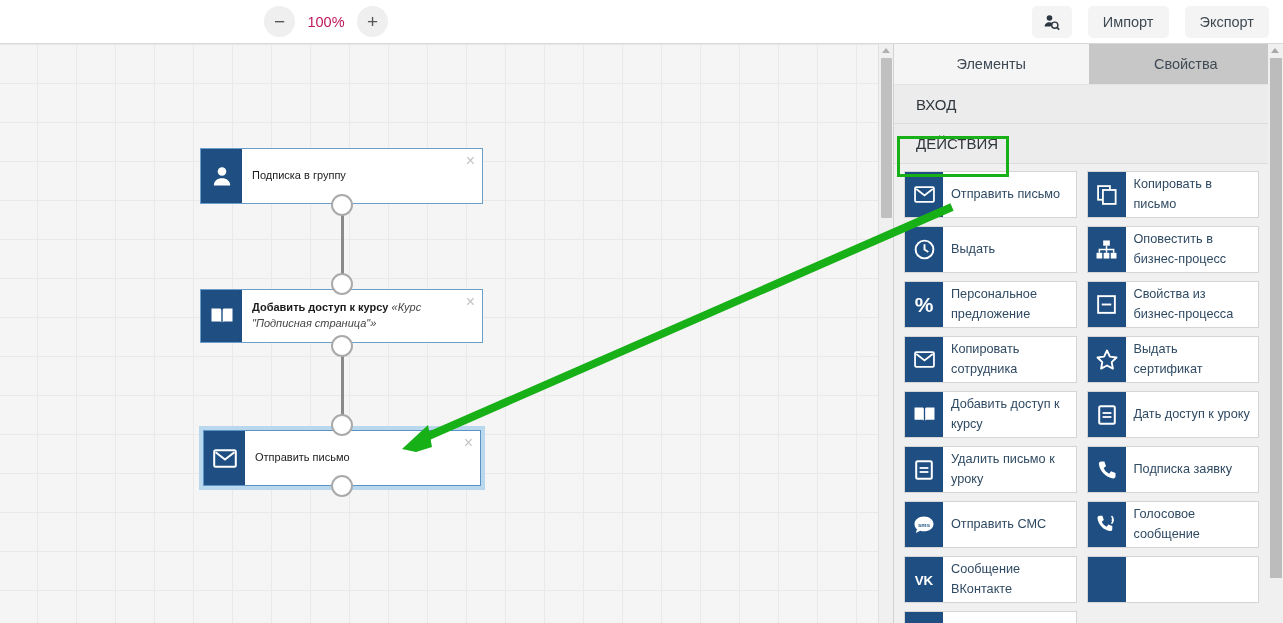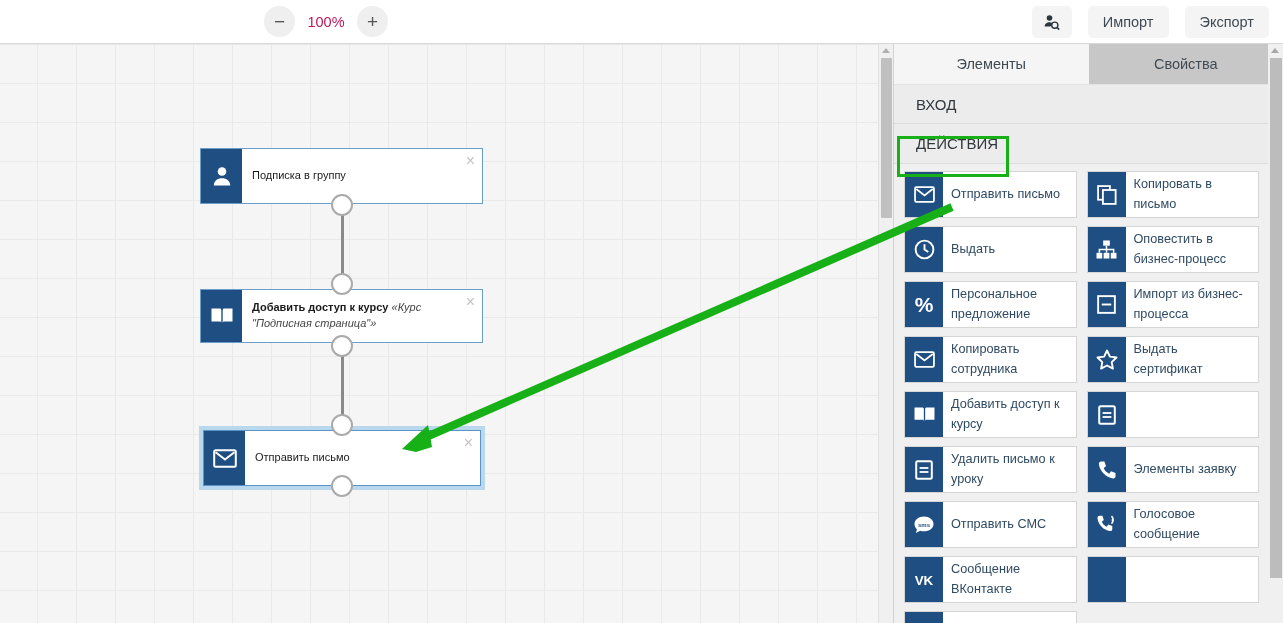--- a/index.html
+++ b/index.html
@@ -366,21 +366,21 @@
       <div class="item-label">Персональное предложение</div>
     </div>
 
     <div class="item-card">
       <div class="item-icon">
         <svg width="19" height="19" viewBox="0 0 20 20">
           <rect x="1.2" y="1.2" width="17.6" height="17.6" fill="none" stroke="#ffffff" stroke-width="2"></rect>
           <line x1="5" y1="10" x2="15" y2="10" stroke="#ffffff" stroke-width="2"></line>
         </svg>
       </div>
-      <div class="item-label">Импорт из бизнес-процесса</div>
+      <div class="item-label">Свойства из бизнес-процесса</div>
     </div>
 
     <div class="item-card">
       <div class="item-icon">
         <svg width="21" height="17" viewBox="0 0 24 19">
           <rect x="1.2" y="1.2" width="21.6" height="16.6" rx="1.5" fill="none" stroke="#ffffff" stroke-width="2"></rect>
           <path d="M2.6 3.2 L12 10.6 L21.4 3.2" fill="none" stroke="#ffffff" stroke-width="2"></path>
         </svg>
       </div>
       <div class="item-label">Копировать сотрудника</div>
@@ -406,40 +406,41 @@
     </div>
 
     <div class="item-card">
       <div class="item-icon">
         <svg width="18" height="20" viewBox="0 0 18 20">
           <rect x="1.2" y="1.2" width="15.6" height="17.6" rx="1.5" fill="none" stroke="#ffffff" stroke-width="2"></rect>
           <line x1="4.6" y1="8" x2="13.4" y2="8" stroke="#ffffff" stroke-width="1.8"></line>
           <line x1="4.6" y1="12" x2="13.4" y2="12" stroke="#ffffff" stroke-width="1.8"></line>
         </svg>
       </div>
+      <div class="item-label">Дать доступ к уроку</div>
     </div>
 
     <div class="item-card">
       <div class="item-icon">
         <svg width="18" height="20" viewBox="0 0 18 20">
           <rect x="1.2" y="1.2" width="15.6" height="17.6" rx="1.5" fill="none" stroke="#ffffff" stroke-width="2"></rect>
           <line x1="4.6" y1="8" x2="13.4" y2="8" stroke="#ffffff" stroke-width="1.8"></line>
           <line x1="4.6" y1="12" x2="13.4" y2="12" stroke="#ffffff" stroke-width="1.8"></line>
         </svg>
       </div>
       <div class="item-label">Удалить письмо к уроку</div>
     </div>
 
     <div class="item-card">
       <div class="item-icon">
         <svg width="20" height="20" viewBox="0 0 20 20">
           <path d="M4.2 1.6 L7.4 1.6 L9 6.2 L6.7 8.1 C8 11 9.4 12.4 12.2 13.7 L14 11.3 L18.5 13 L18.5 16.2 C18.5 17.6 17.4 18.6 16 18.4 C8.8 17.3 2.9 11.5 1.9 4.3 C1.7 2.8 2.7 1.6 4.2 1.6 Z" fill="#ffffff"></path>
         </svg>
       </div>
-      <div class="item-label">Элементы заявку</div>
+      <div class="item-label">Подписка заявку</div>
     </div>
 
     <div class="item-card">
       <div class="item-icon">
         <svg width="22" height="20" viewBox="0 0 22 20">
           <path d="M11 1.5 C16.3 1.5 20.5 4.8 20.5 8.9 C20.5 13 16.3 16.3 11 16.3 C9.6 16.3 8.3 16.1 7.2 15.7 L2.8 18 L4 14.3 C2.4 12.9 1.5 11 1.5 8.9 C1.5 4.8 5.7 1.5 11 1.5 Z" fill="#ffffff"></path>
           <text x="11" y="11.5" text-anchor="middle" font-family="Liberation Sans, sans-serif" font-size="6" font-weight="bold" fill="#1f4f82">sms</text>
         </svg>
       </div>
       <div class="item-label">Отправить СМС</div>

